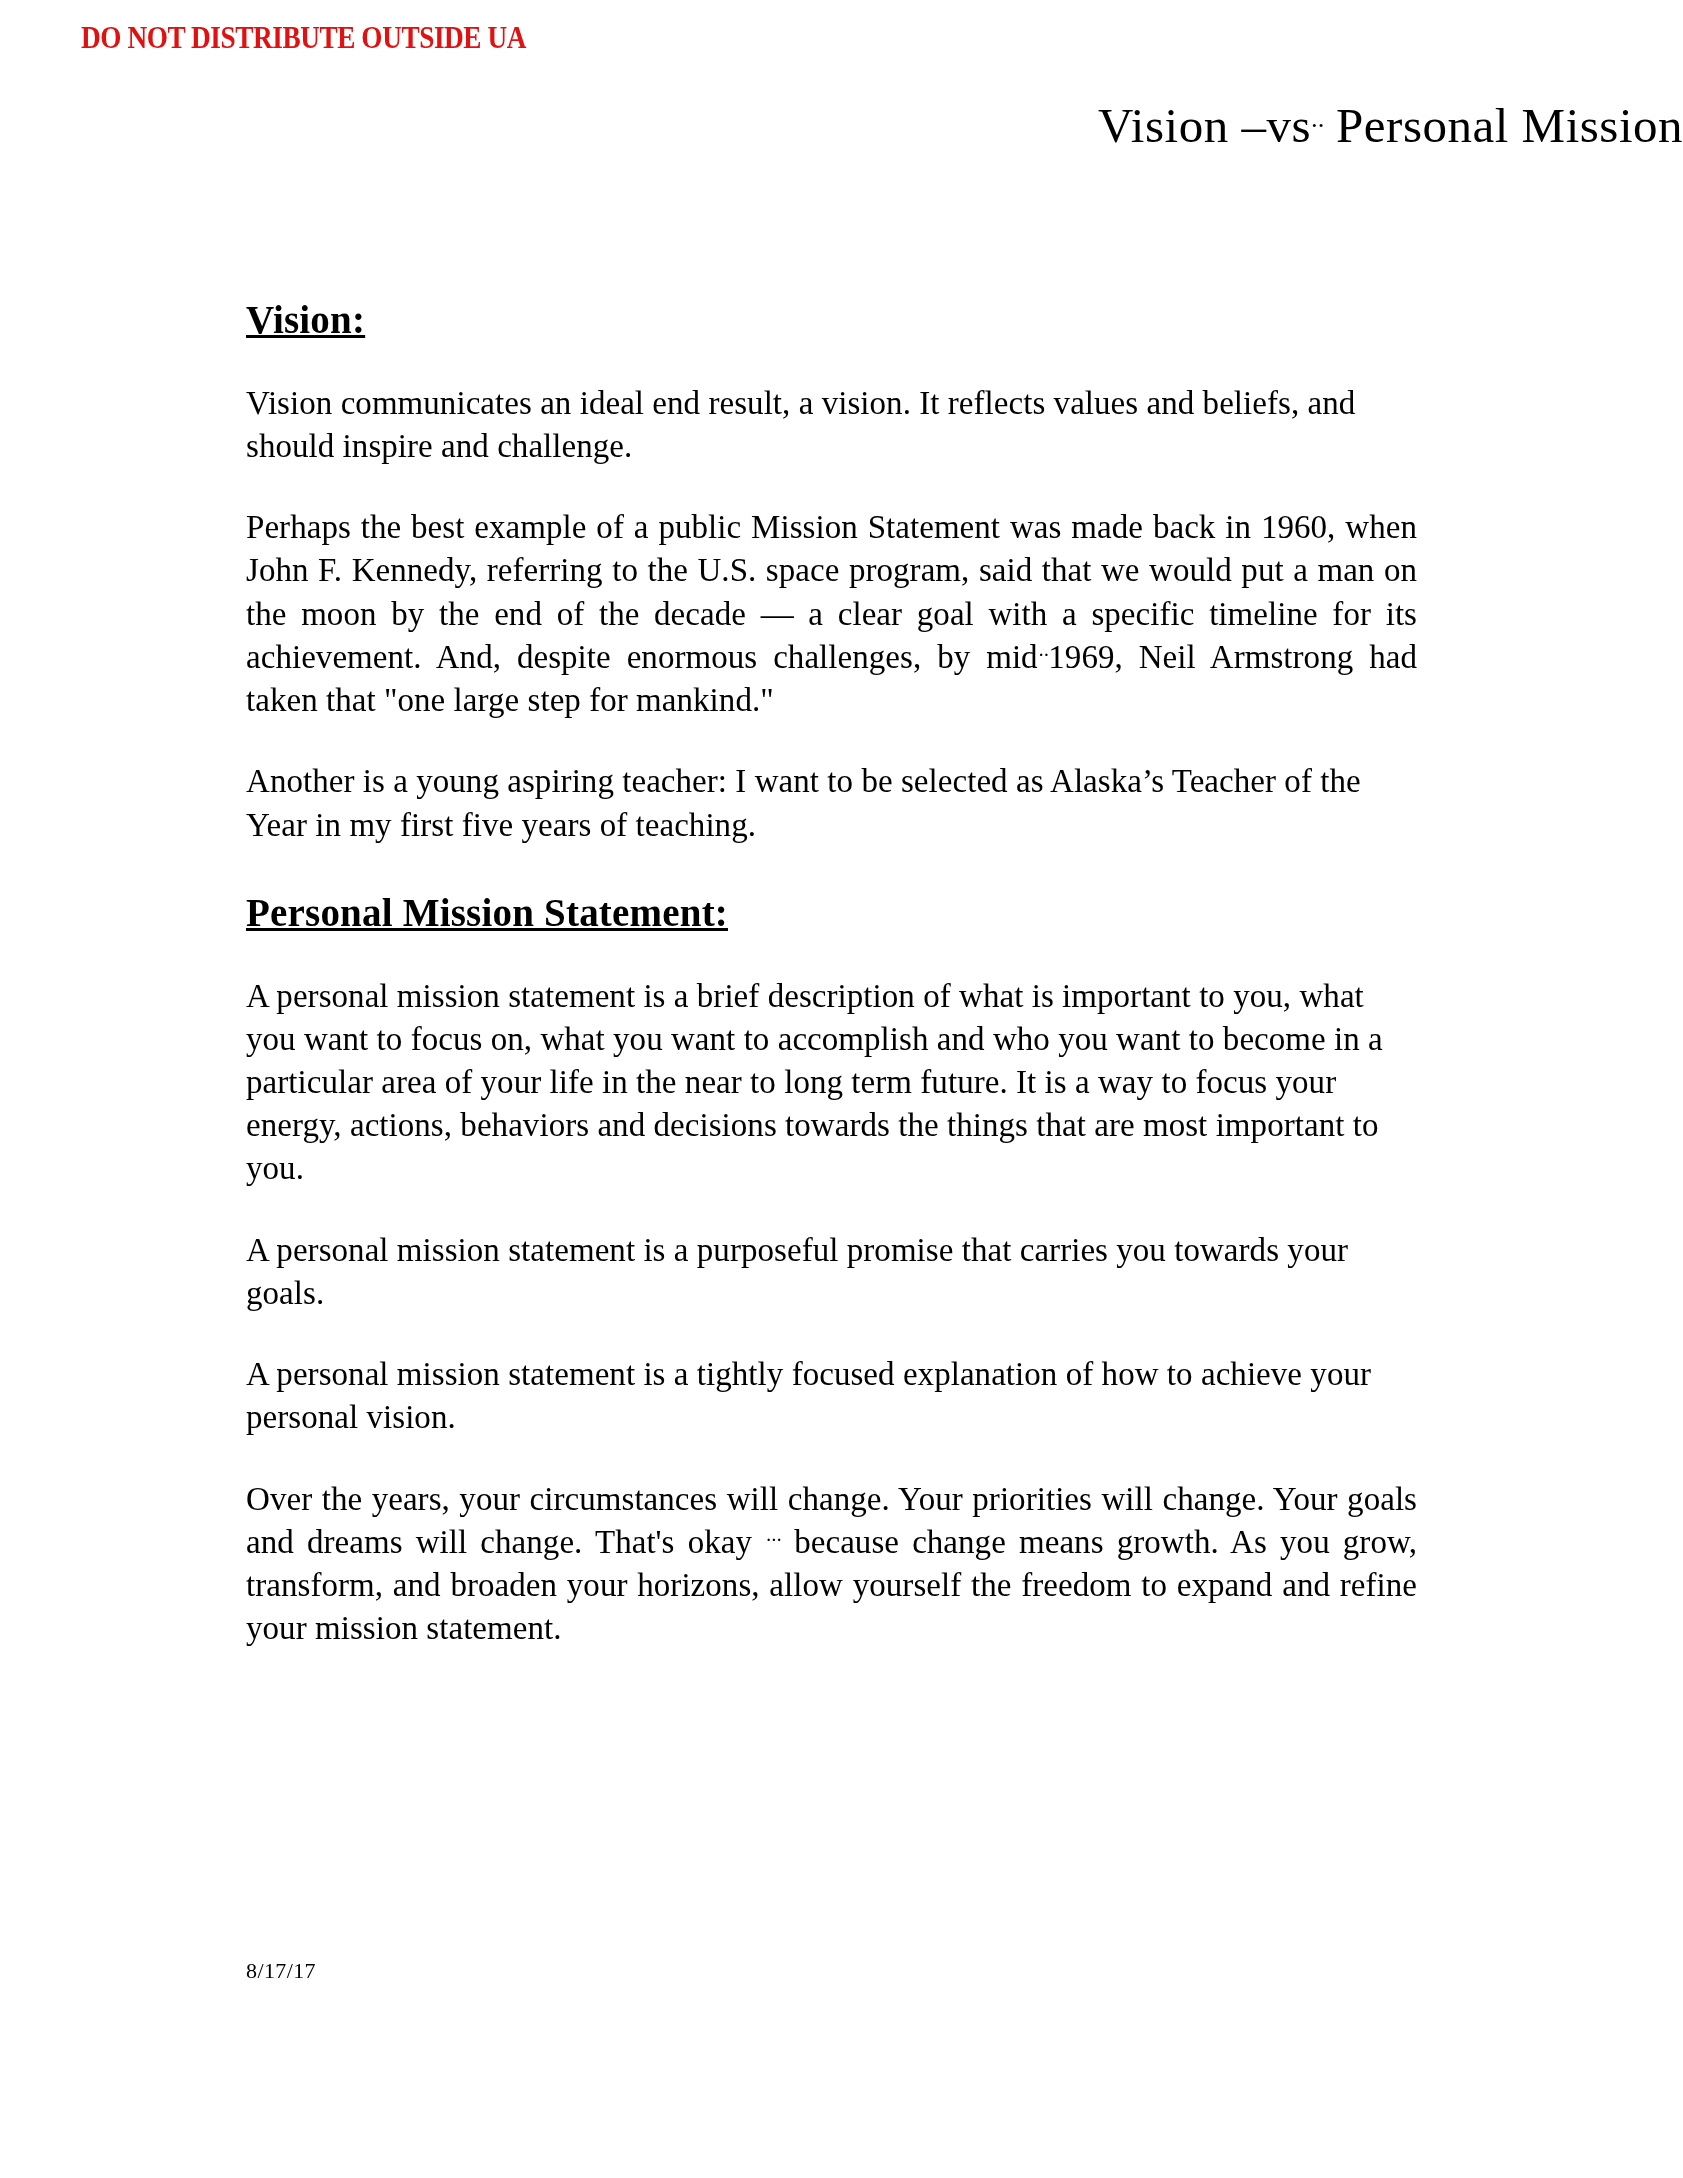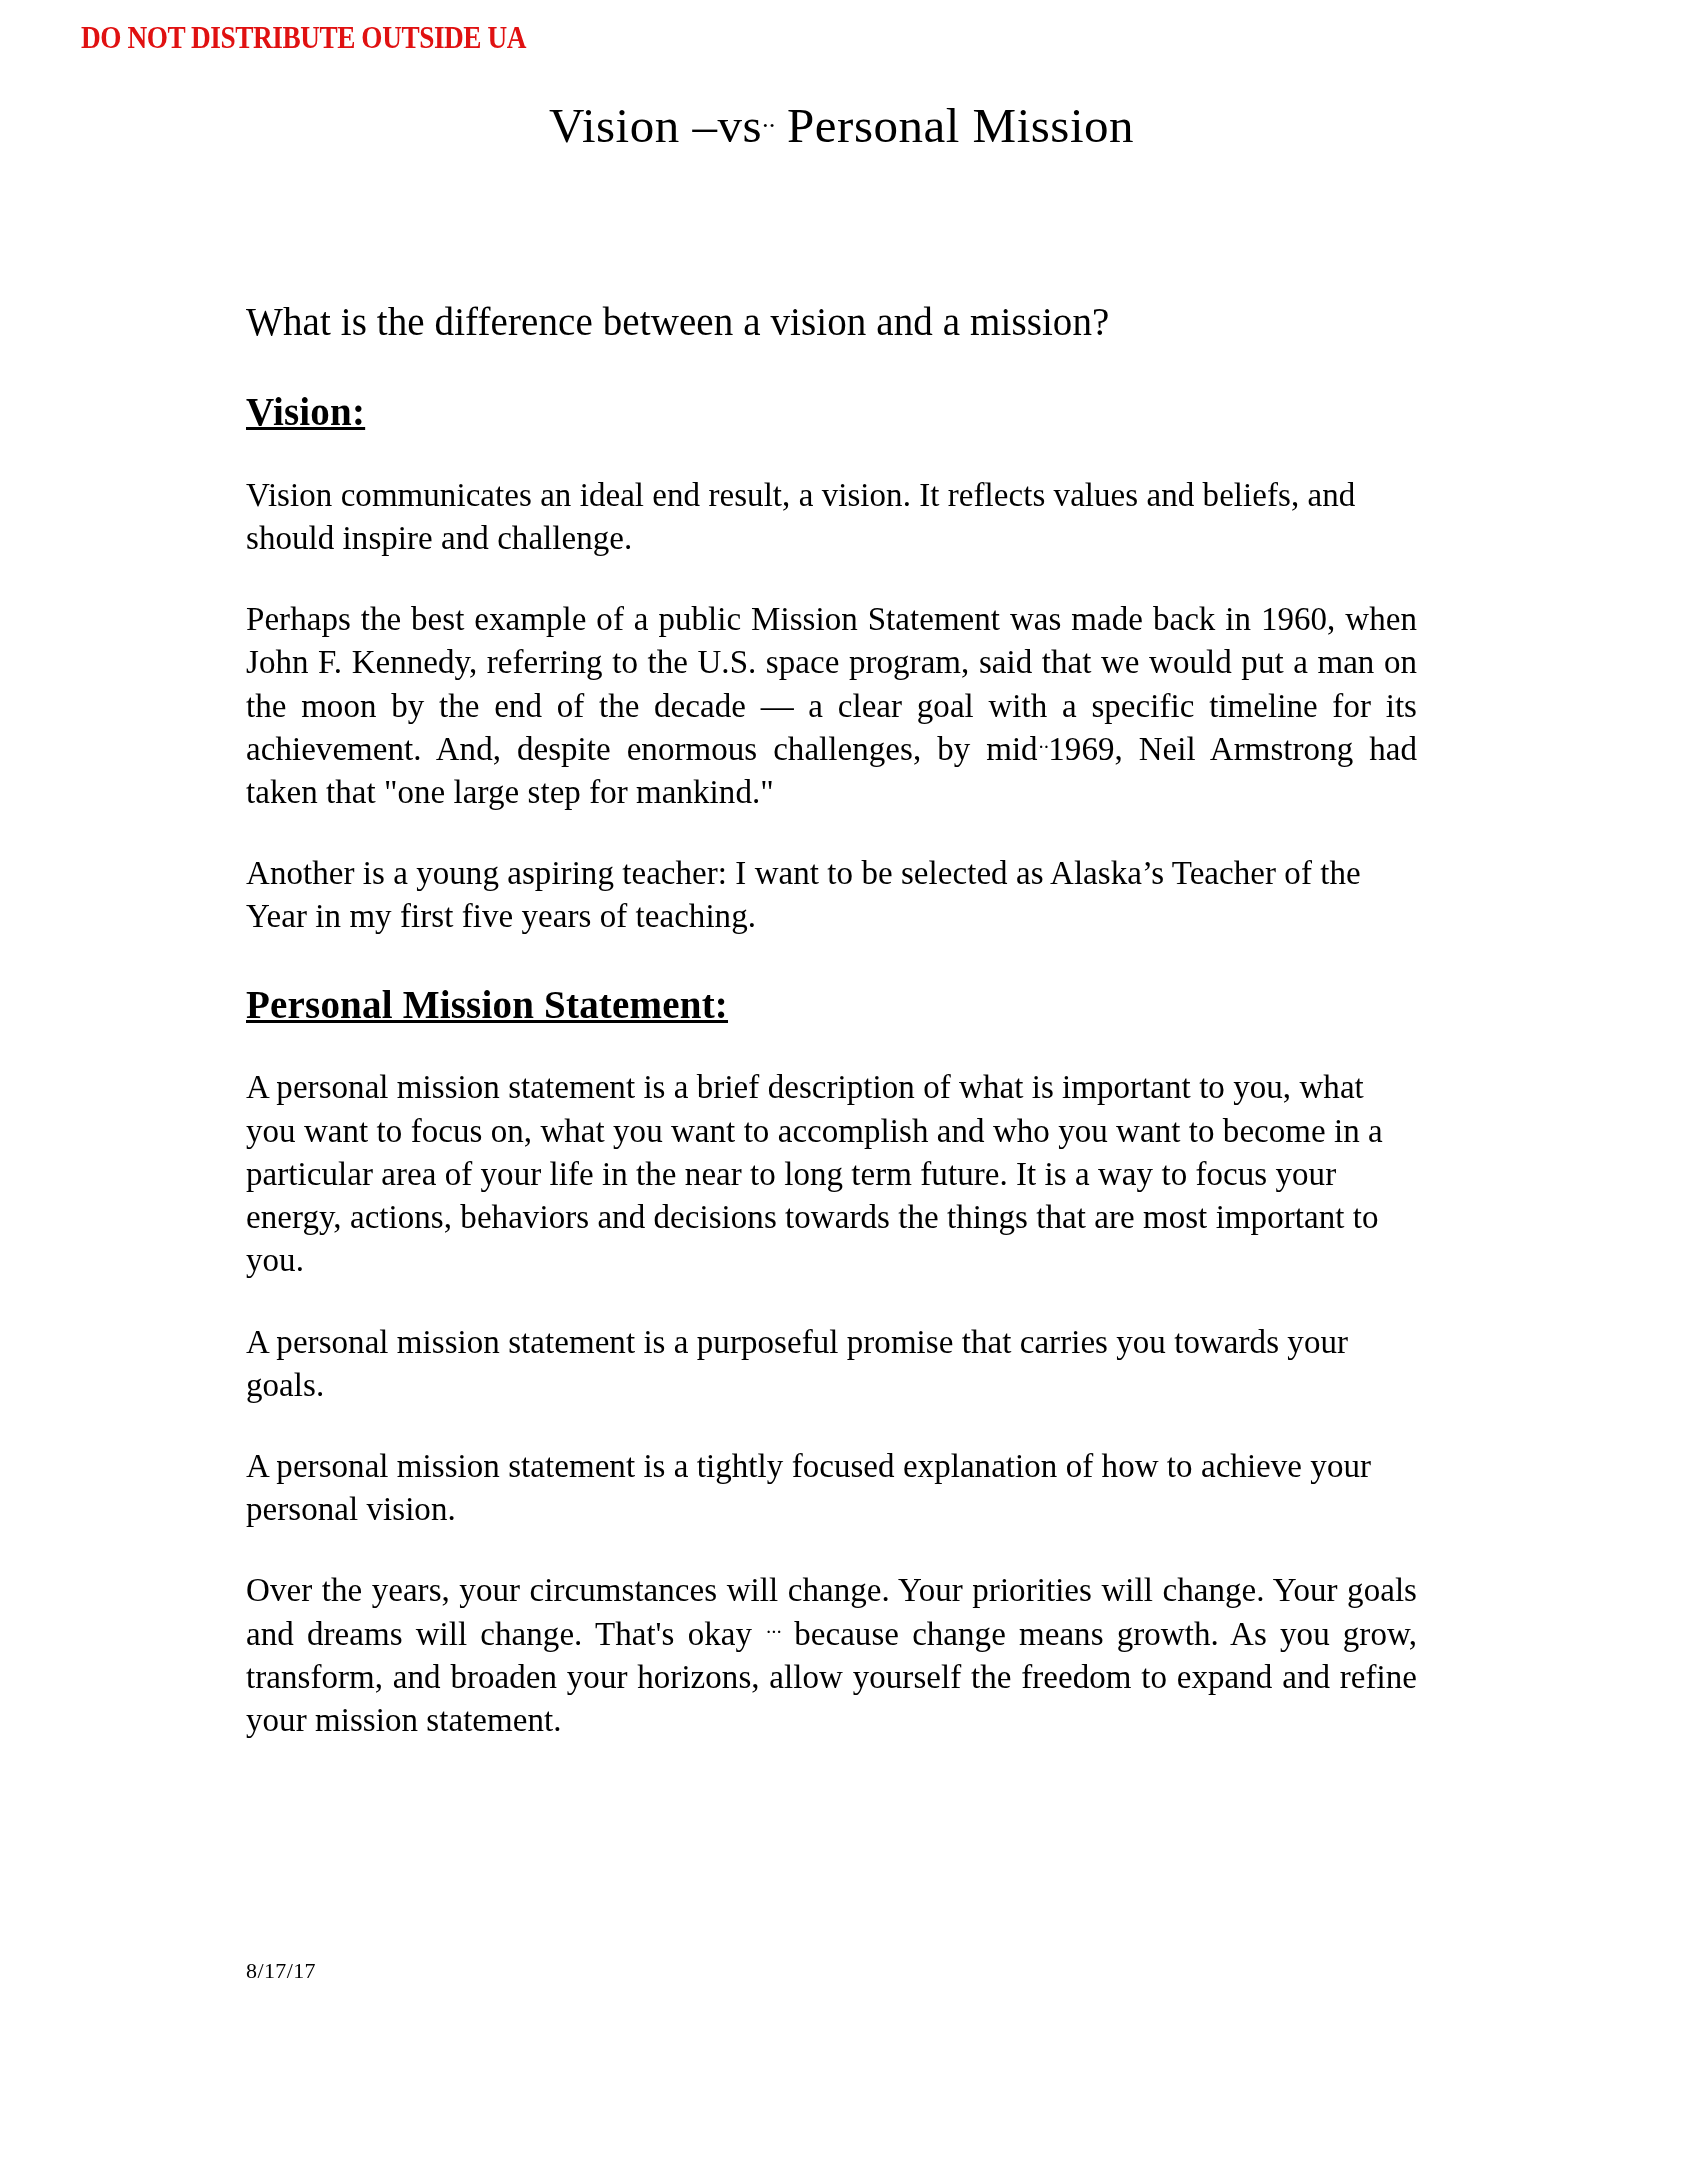--- a/index.html
+++ b/index.html
@@ -36,21 +36,21 @@
     transform-origin: left center;
     white-space: nowrap;
   }
 
   
   .doc-title {
     position: absolute;
     left: 0;
     right: 0;
     top: 99px;
-    text-align: center;
+    text-align: right;
     font-size: 49px;
     font-weight: normal;
     line-height: 1.1;
     letter-spacing: 0.5px;
     white-space: nowrap;
   }
   .doc-title .vs-dashes {
     font-size: 26px;
     vertical-align: 0.30em;
     letter-spacing: -2px;
@@ -122,21 +122,20 @@
 <div class="page">
 
   <div class="classification-banner">DO NOT DISTRIBUTE OUTSIDE UA</div>
 
   <div class="doc-title">
     <span>Vision –vs</span><span class="vs-dashes">··</span><span> Personal Mission</span>
   </div>
 
   <div class="body-column">
 
-    <p class="lead-question">What is the difference between a vision and a mission?</p>
 
     <h2 class="section-heading">Vision:</h2>
 
     <p class="body-paragraph">Vision communicates an ideal end result, a vision. It reflects values and beliefs, and should inspire and challenge.</p>
 
     <p class="body-paragraph justified"><span>Perhaps the best example of a public Mission Statement was made back in 1960, when John F. Kennedy, referring to the U.S. space program, said that we would put a man on the moon by the end of the decade — a clear goal with a specific timeline for its achievement. And, despite enormous challenges, by mid</span><span class="short-dash">··</span><span>1969, Neil Armstrong had taken that "one large step for mankind."</span></p>
 
     <p class="body-paragraph">Another is a young aspiring teacher: I want to be selected as Alaska’s Teacher of the Year in my first five years of teaching.</p>
 
     <h2 class="section-heading mission-heading">Personal Mission Statement:</h2>

